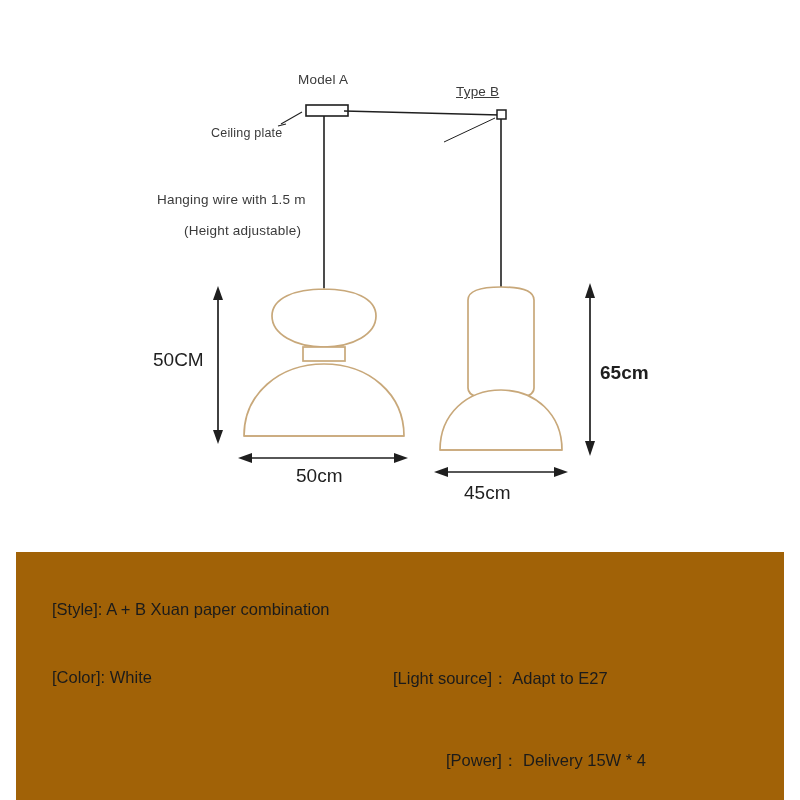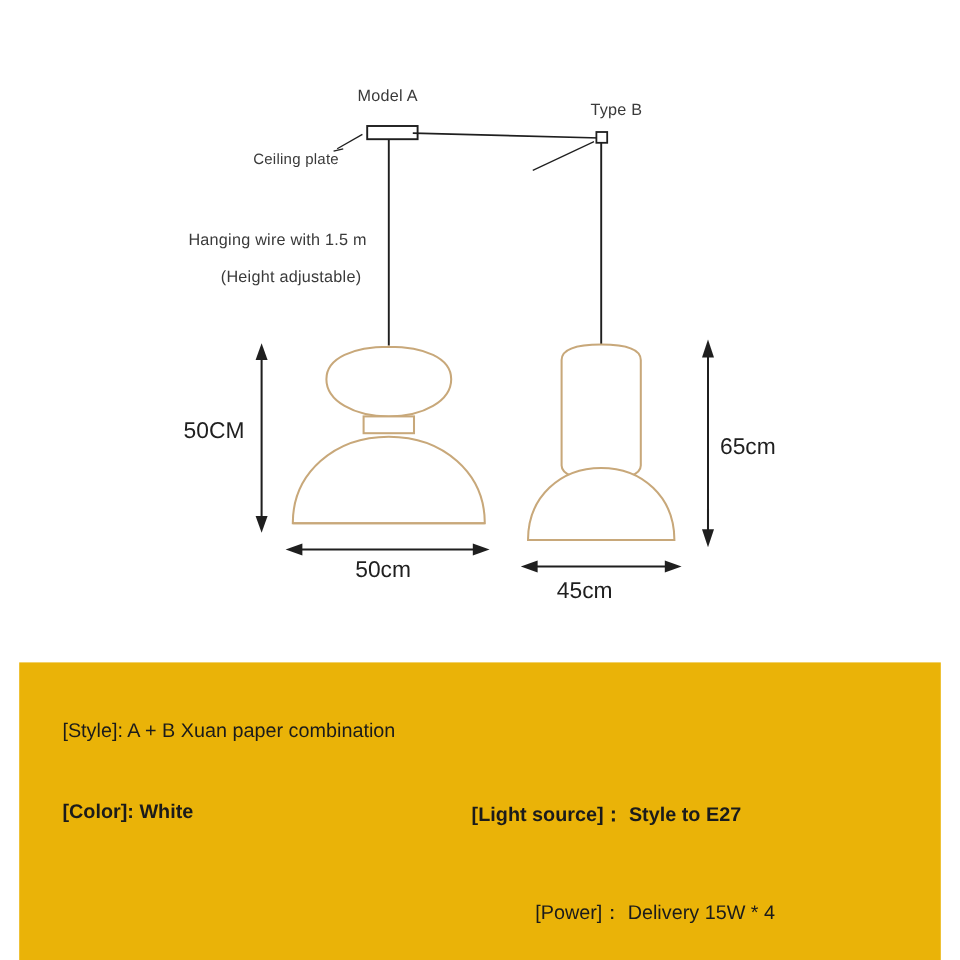--- a/index.html
+++ b/index.html
@@ -47,21 +47,21 @@
     white-space: nowrap;
   }
 
   
   #specs {
     position: absolute;
     left: 16px;
     top: 552px;
     width: 768px;
     height: 248px;
-    background: #eab308;
+    background: #a16207;
   }
   .spec-row {
     position: absolute;
     width: 100%;
     height: 68px;
   }
   .spec-cell {
     position: absolute;
     font-size: 16.5px;
     color: #1b1b1b;
@@ -136,54 +136,54 @@
       <polygon points="590,283 585,298 595,298" fill="#1f1f1f"></polygon>
       <polygon points="590,456 585,441 595,441" fill="#1f1f1f"></polygon>
 
       <line x1="440" y1="472" x2="562" y2="472" stroke="#1f1f1f" stroke-width="1.7"></line>
       <polygon points="434,472 448,467 448,477" fill="#1f1f1f"></polygon>
       <polygon points="568,472 554,467 554,477" fill="#1f1f1f"></polygon>
     </svg>
 
     <div class="diag-label" style="left:298px; top:72px;">Model A</div>
 
-    <div class="diag-label" style="left:492px; top:84px;">Type B</div>
+    <div class="diag-label" style="left:456px; top:84px;text-decoration:underline;">Type B</div>
 
     <div class="diag-label" style="left:211px; top:126px; font-size:12.5px;">Ceiling plate</div>
 
     <div class="diag-label" style="left:157px; top:192px;">Hanging wire with 1.5 m</div>
 
     <div class="diag-label" style="left:184px; top:223px;">(Height adjustable)</div>
 
     <div class="dim-label" style="left:153px; top:349px;">50CM</div>
 
     <div class="dim-label" style="left:296px; top:465px;">50cm</div>
 
-    <div class="dim-label" style="left:600px; top:362px;">65cm</div>
+    <div class="dim-label" style="left:600px; top:362px;font-weight:bold;">65cm</div>
 
     <div class="dim-label" style="left:464px; top:482px;">45cm</div>
   </div>
 
   <div id="specs">
 
     <div class="spec-row" style="top:32px;">
       <div class="spec-cell" style="left:36px; top:16px;">
         <span class="key">[Style]:</span>
         <span class="val">A + B Xuan paper combination</span>
       </div>
     </div>
 
-    <div class="spec-row" style="top:100px;font-weight:bold;">
+    <div class="spec-row" style="top:100px;">
       <div class="spec-cell" style="left:36px; top:16px;">
         <span class="key">[Color]:</span>
         <span class="val">White</span>
       </div>
       <div class="spec-cell" style="left:377px; top:16px;">
         <span class="key">[Light source]：</span>
-        <span class="val">Style to E27</span>
+        <span class="val">Adapt to E27</span>
       </div>
     </div>
 
     <div class="spec-row" style="top:168px;">
       <div class="spec-cell" style="left:430px; top:30px;">
         <span class="key">[Power]：</span>
         <span class="val">Delivery 15W * 4</span>
       </div>
     </div>
 

